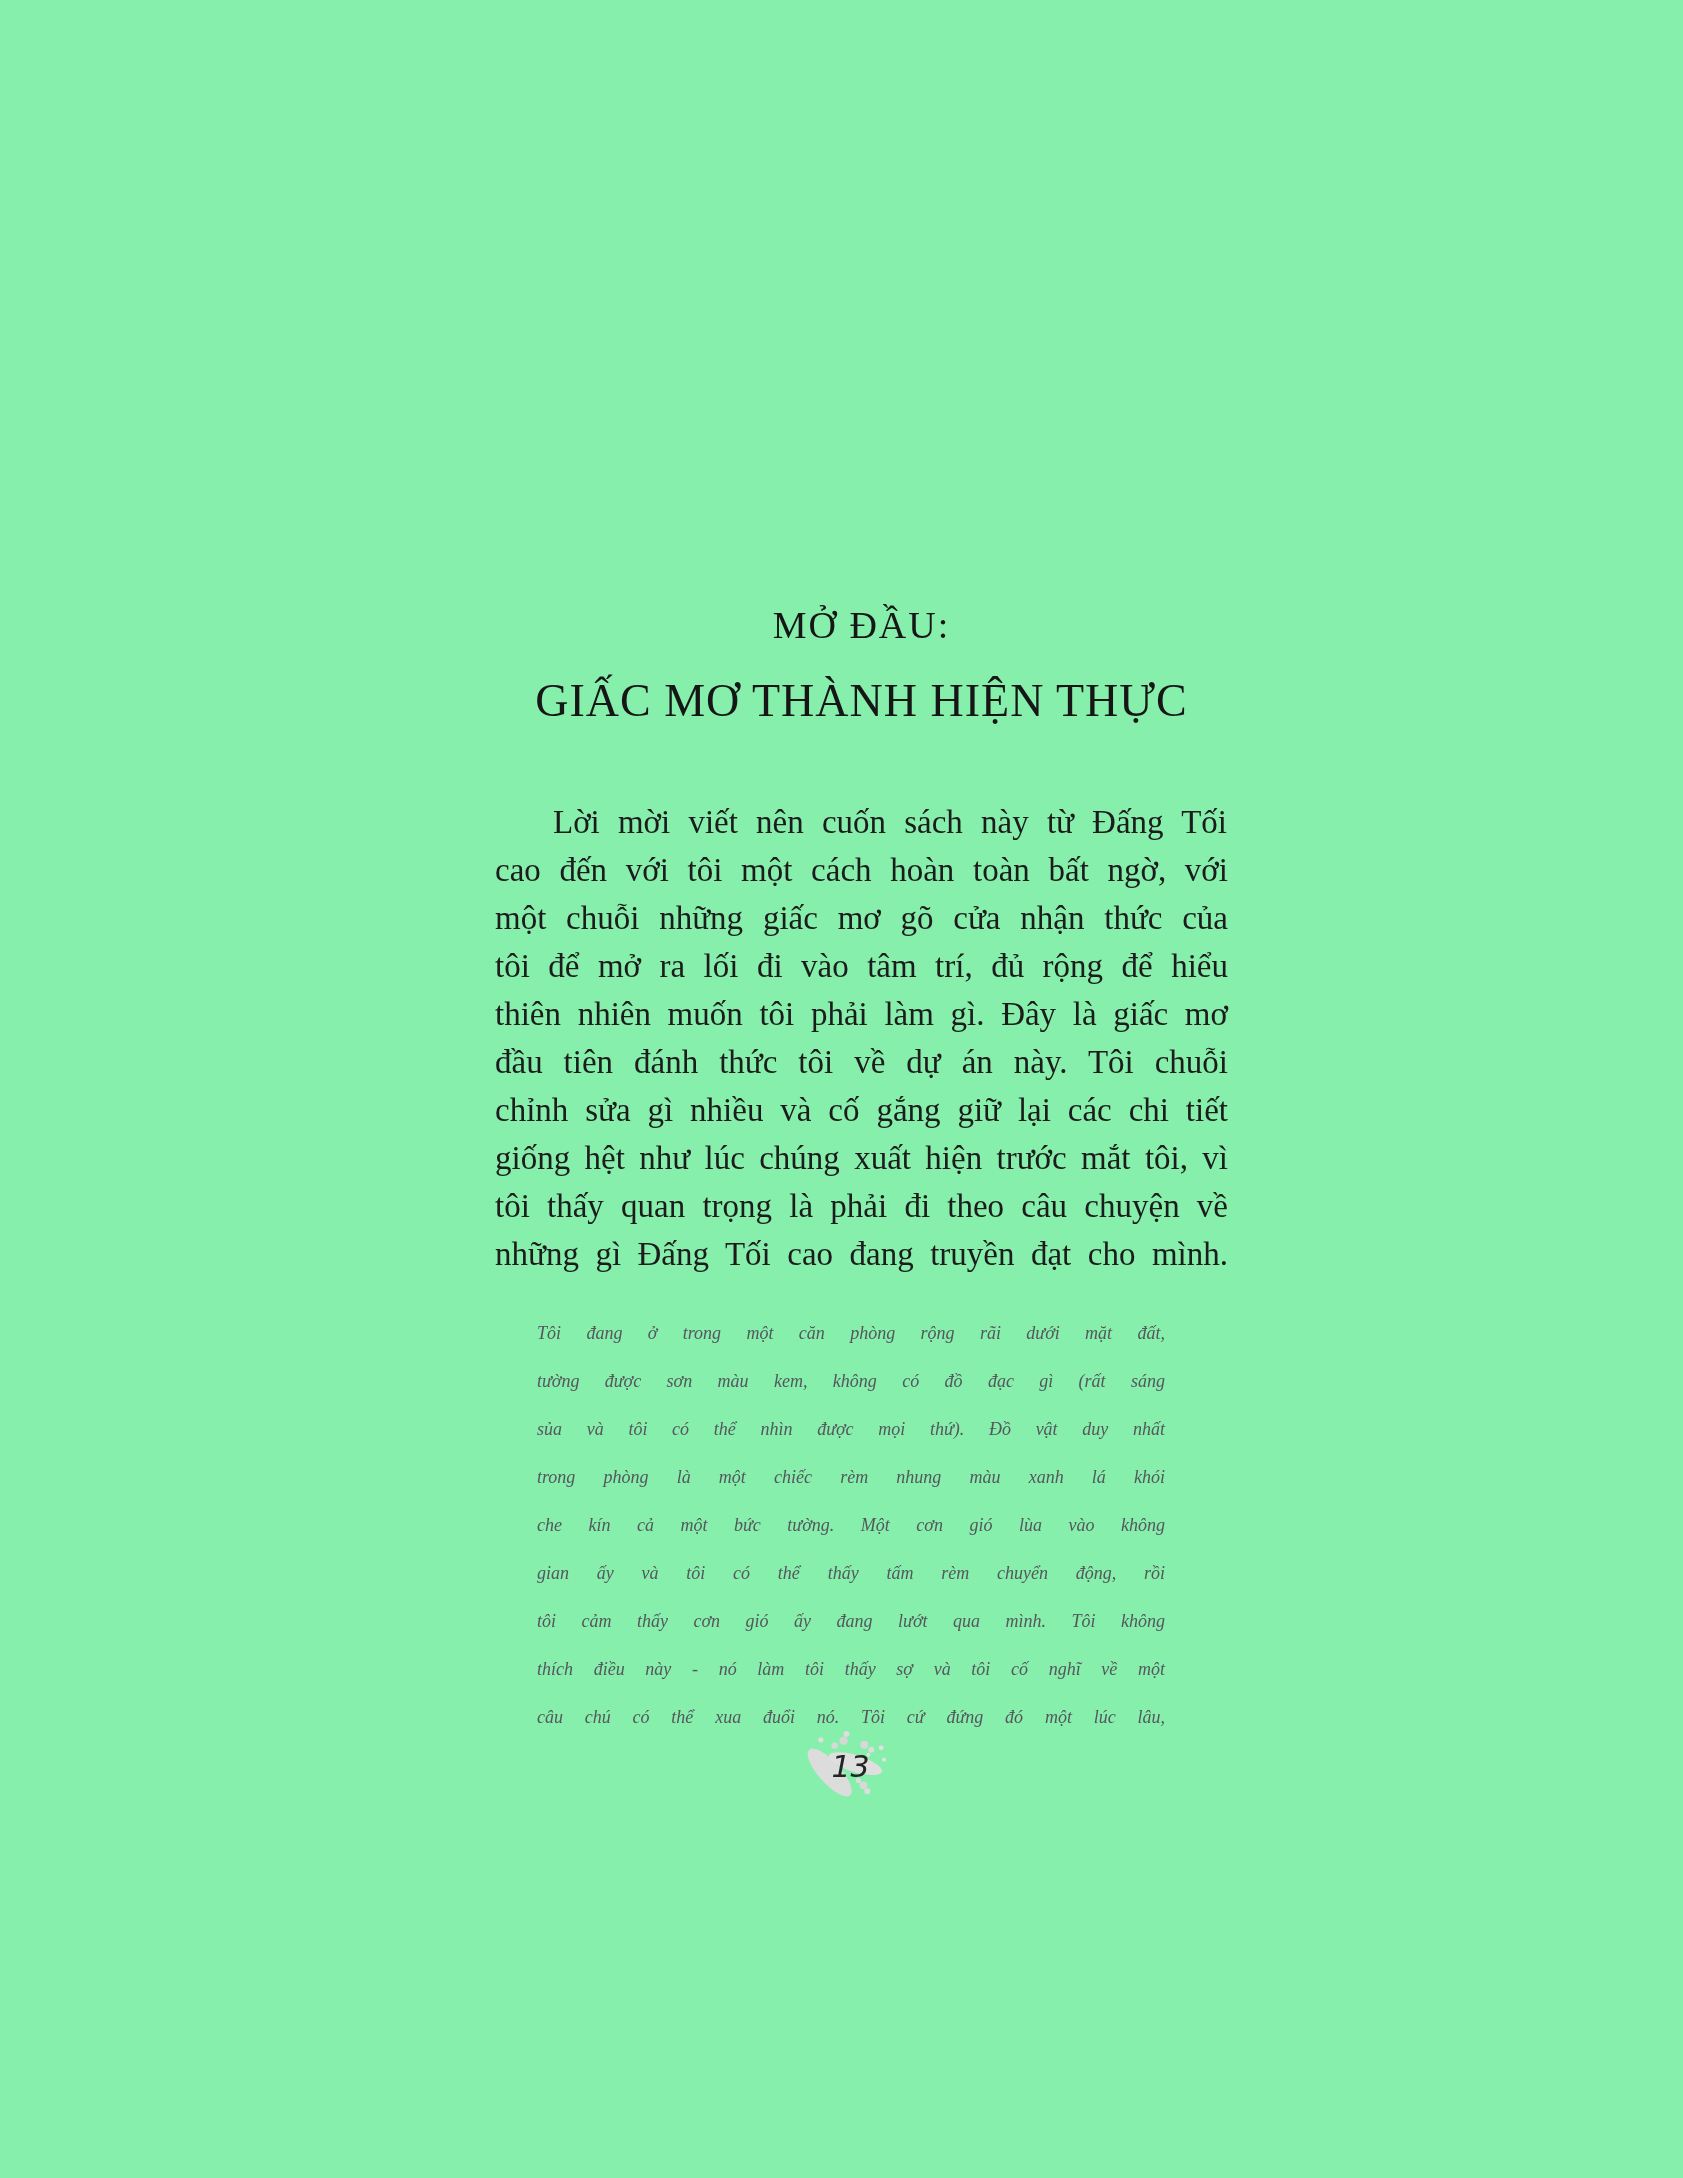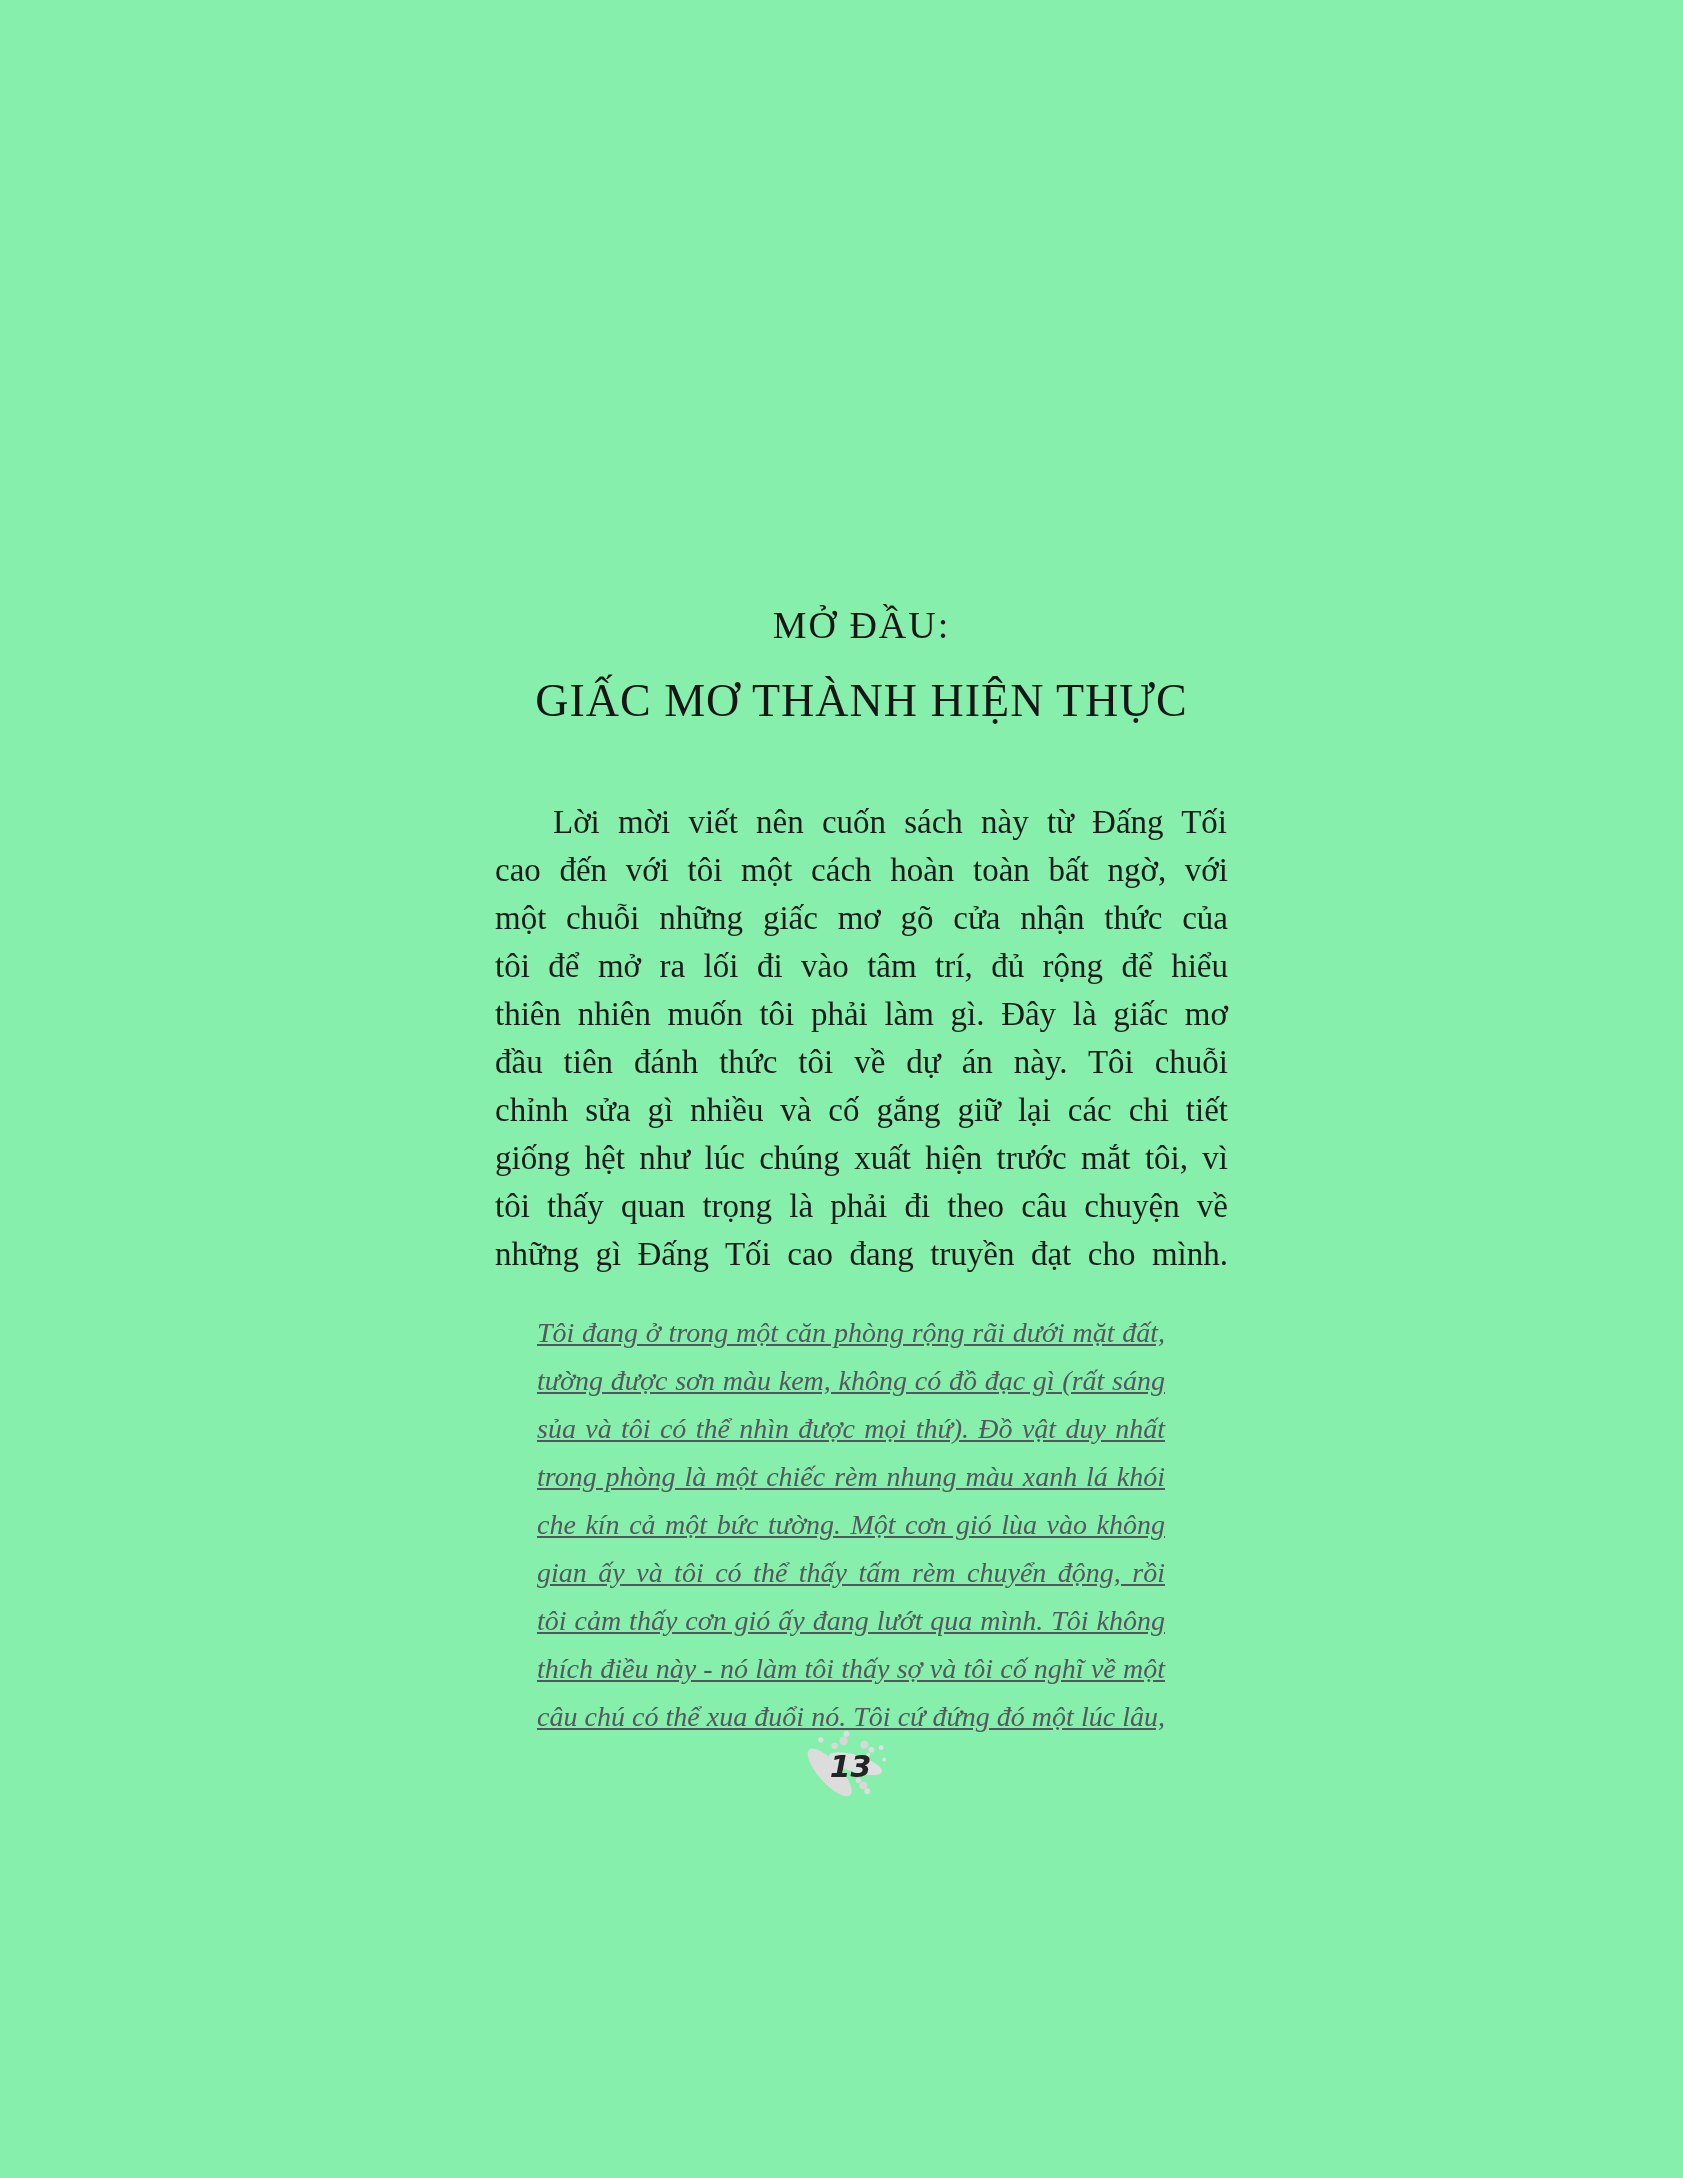--- a/index.html
+++ b/index.html
@@ -66,26 +66,25 @@
   }
   .dream-par {
     position: absolute;
     top: 1309px;
     left: 42px;
     width: 628px;
     color: #55575c;
     font-style: italic;
   }
   .dream-line {
-    font-size: 28px;
+    font-size: 18px;
     line-height: 48px;
     height: 48px;
     text-align: justify;
     text-align-last: justify;
-    text-decoration: underline;
   }
   .footer-ornament {
     position: absolute;
     left: 786px;
     top: 1725px;
     width: 129px;
     height: 94px;
   }
   .footer-ornament svg {
     position: absolute;
@@ -93,21 +92,21 @@
     top: 0;
   }
   .page-number {
     position: absolute;
     left: 0;
     top: 24px;
     width: 129px;
     text-align: center;
     font-family: "DejaVu Sans", sans-serif;
     font-style: italic;
-    font-weight: 700;
+    font-weight: 400;
     font-size: 30px;
     color: #242424;
   }
 </style>
 </head>
 <body>
 
 <div class="page">
   <div class="content">
 

